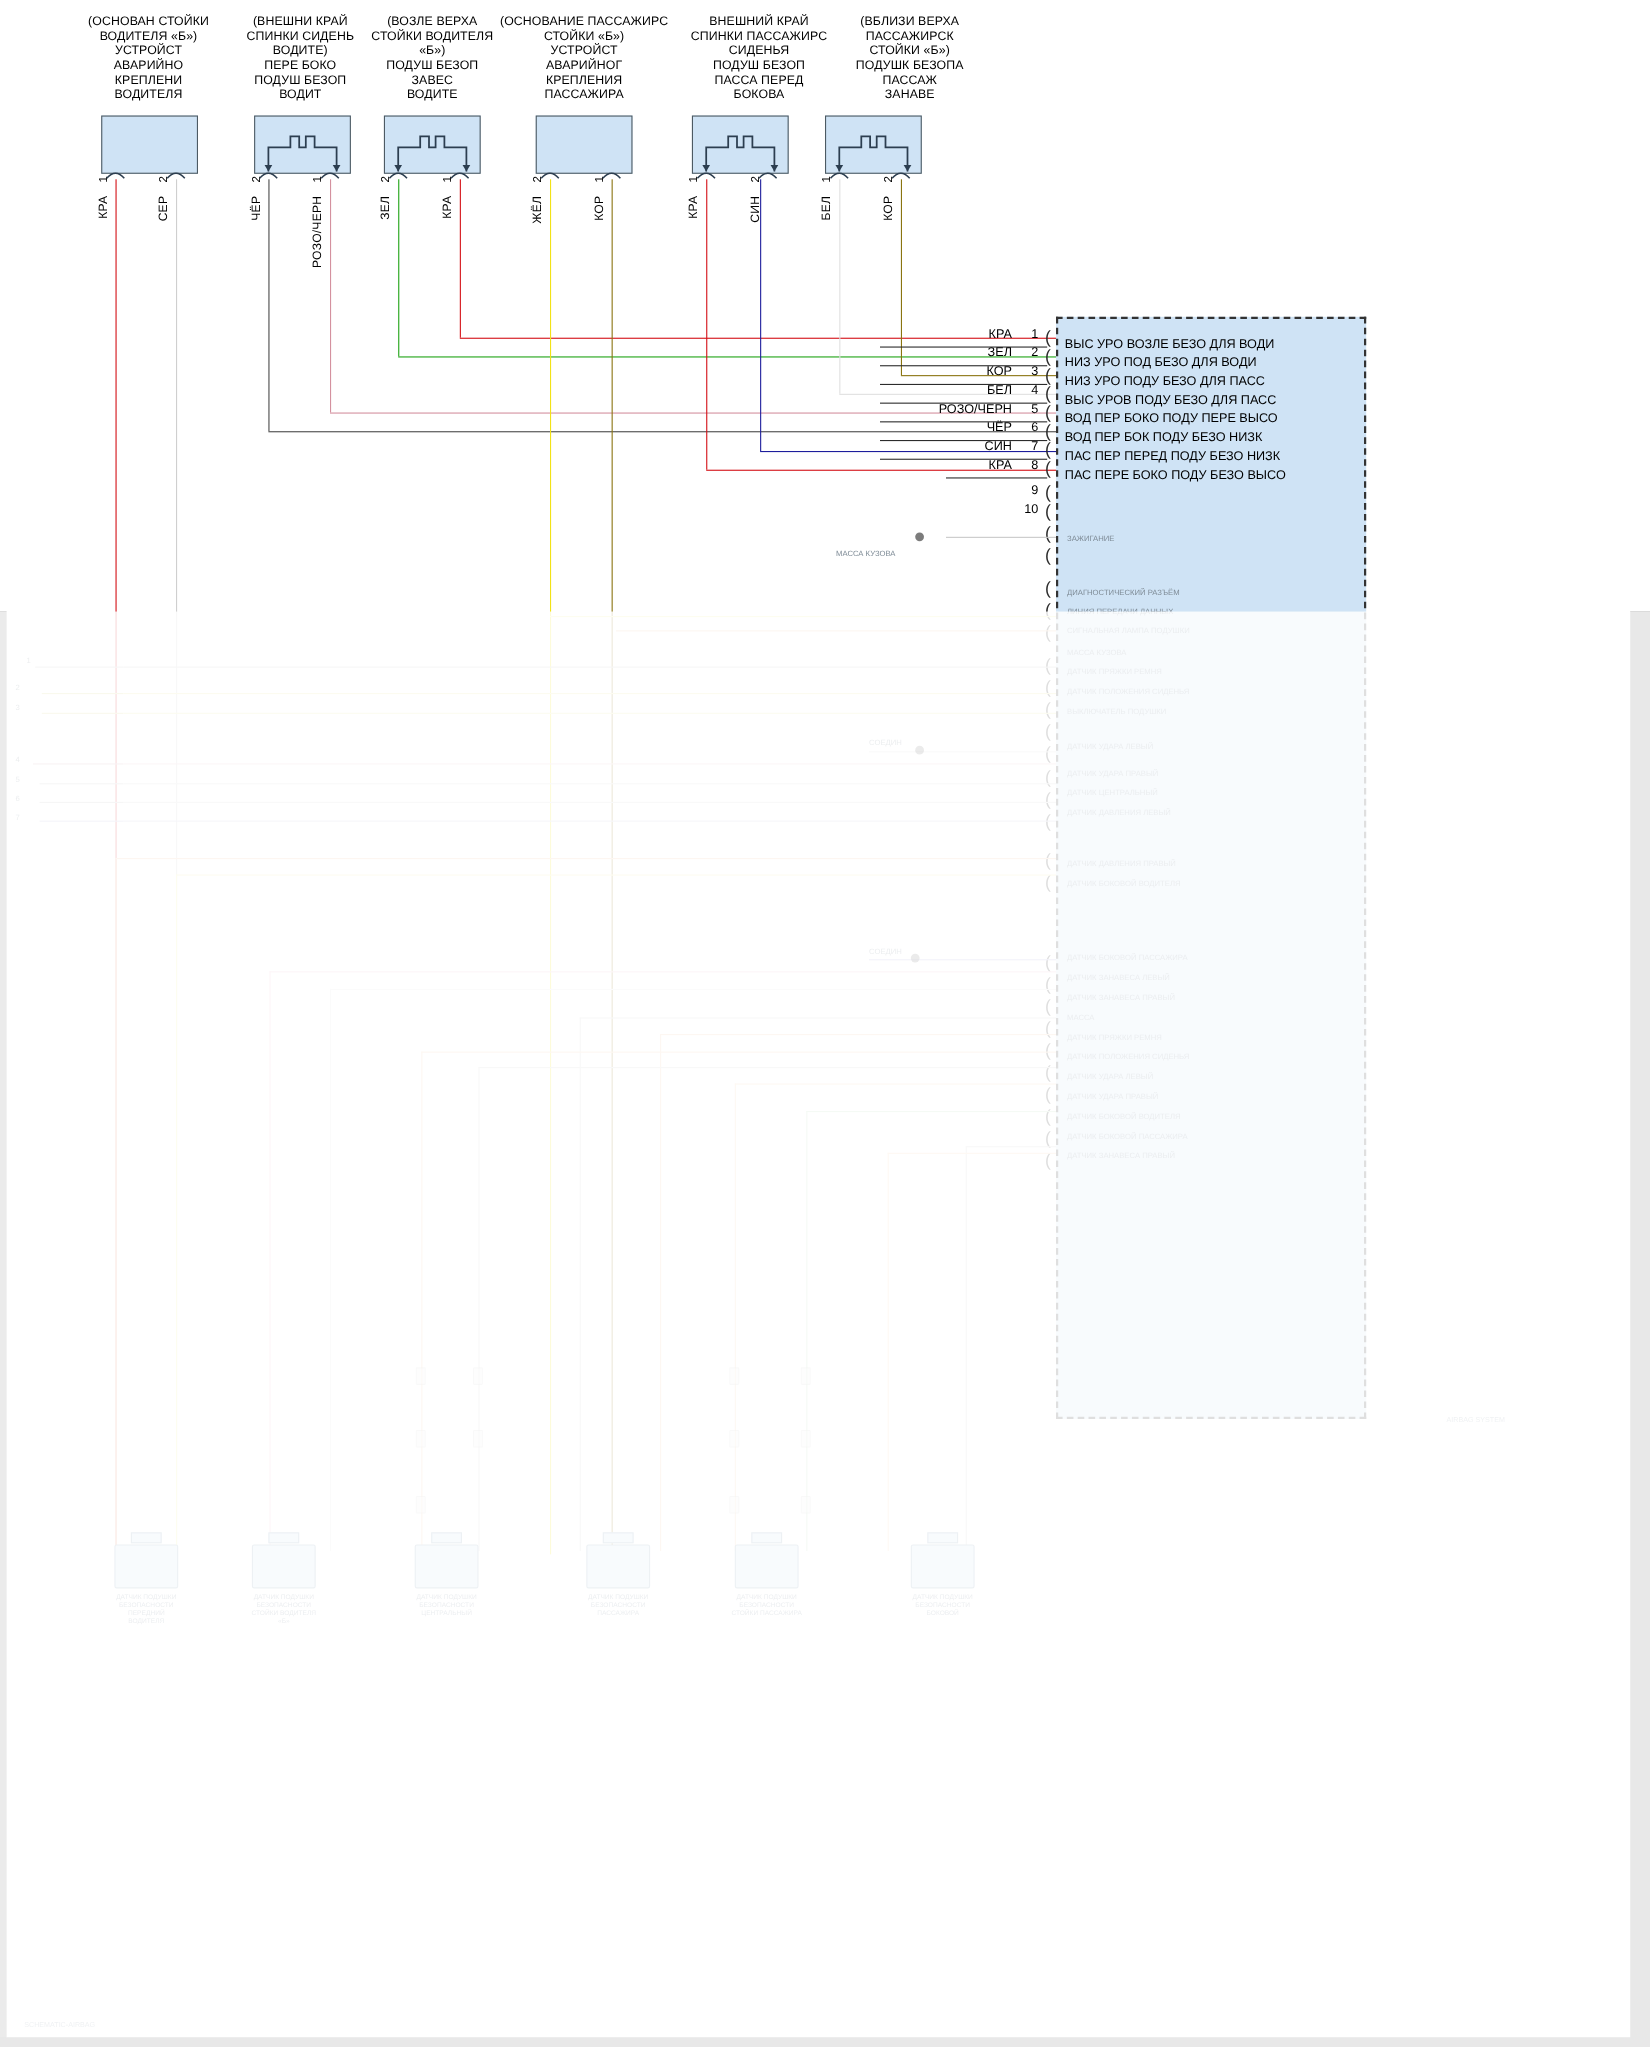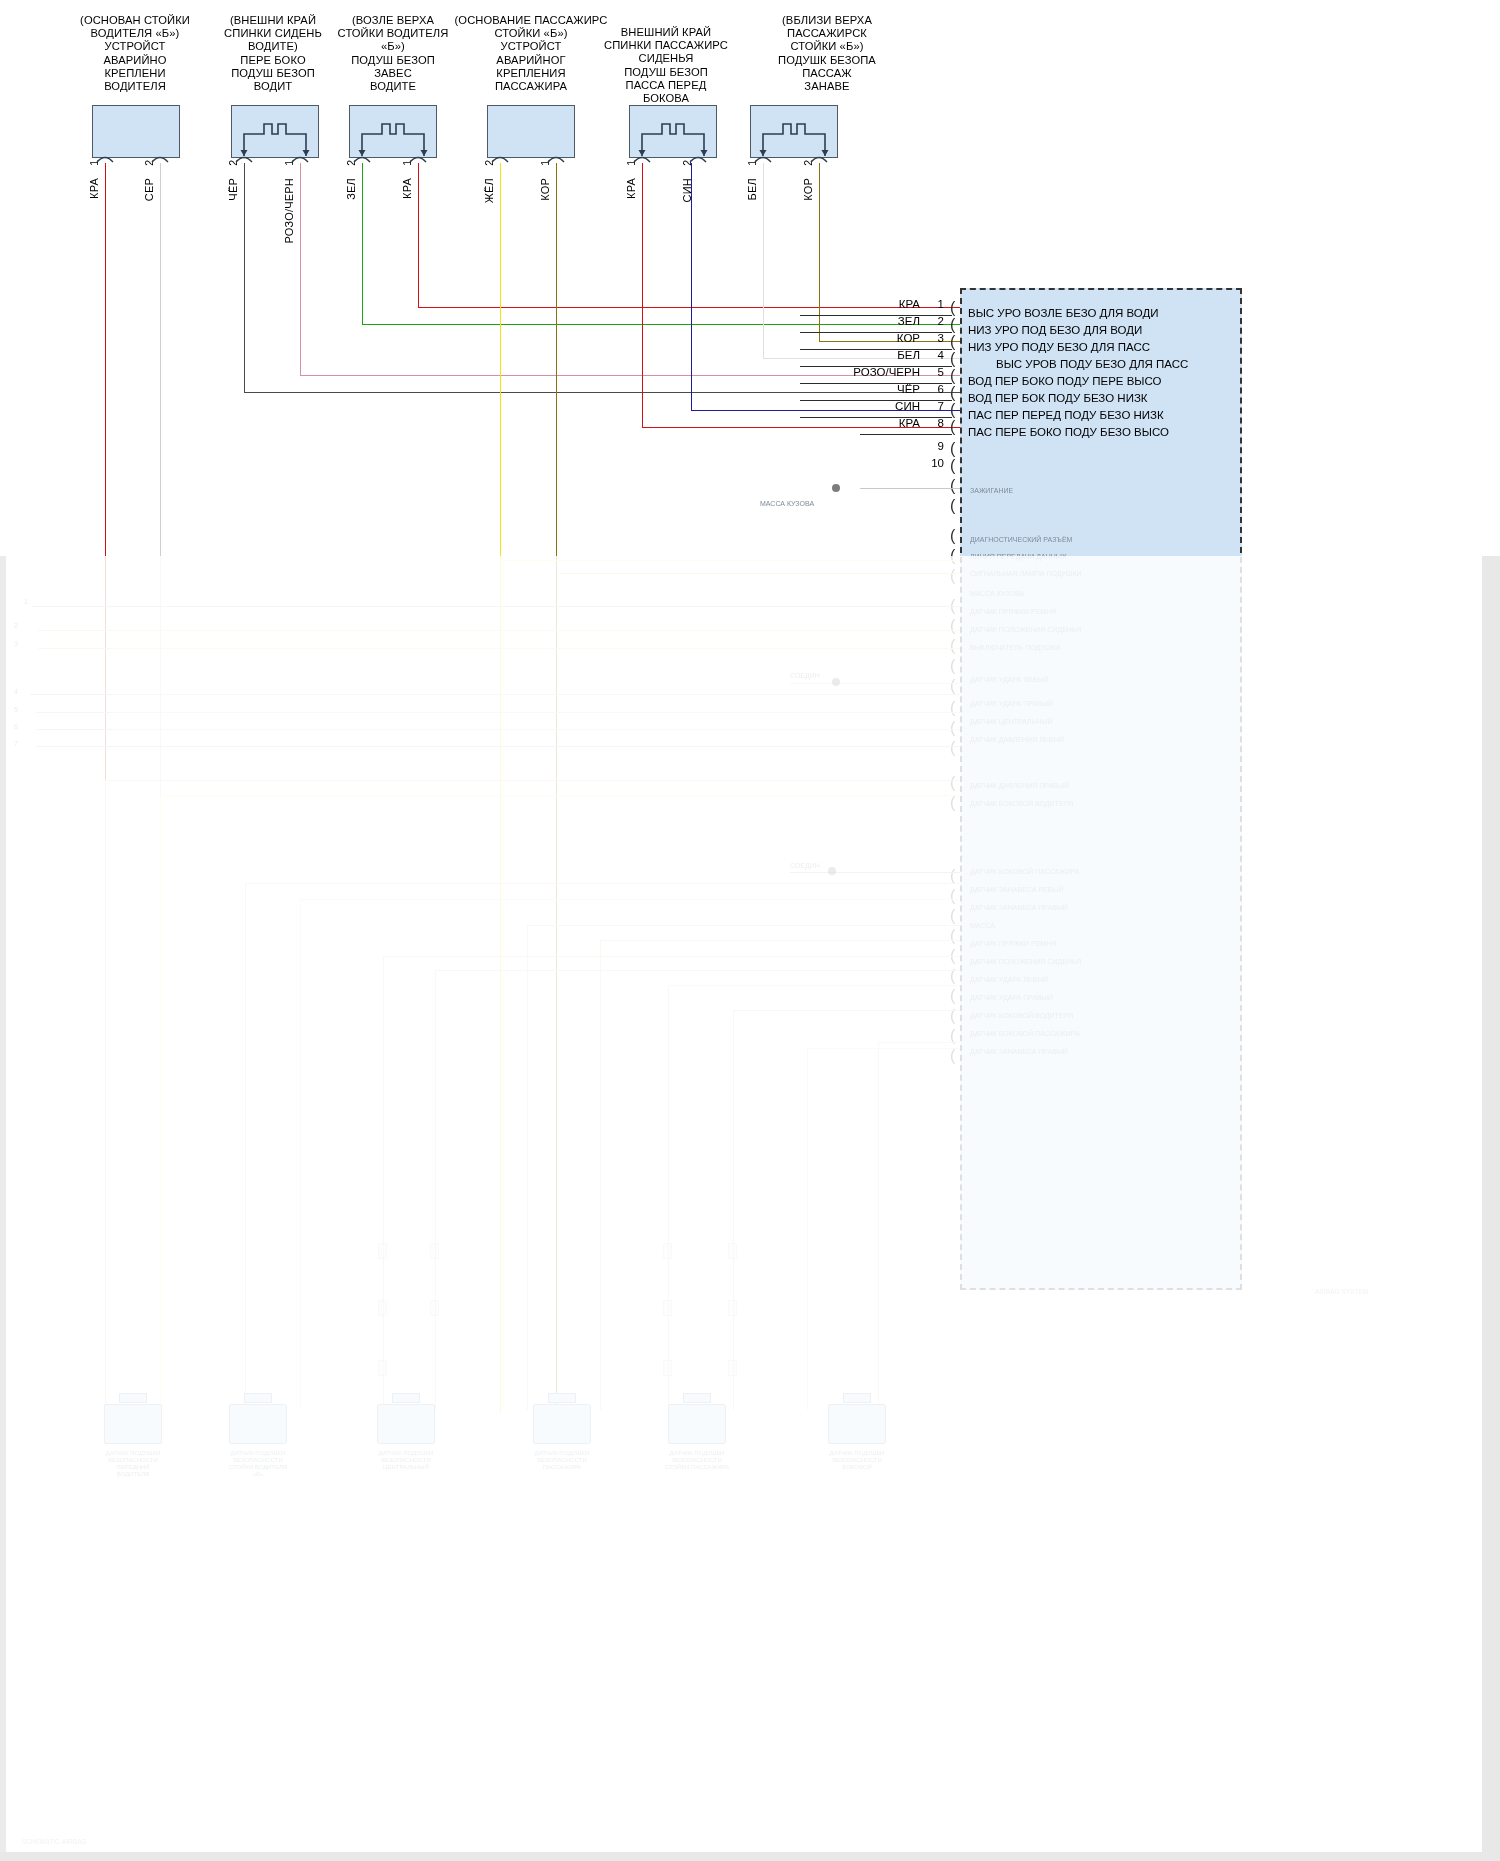--- a/index.html
+++ b/index.html
@@ -116,21 +116,21 @@
 АВАРИЙНОГ
 КРЕПЛЕНИЯ
 ПАССАЖИРА</div>
     </div>
     <div class="dev-box" style="left:487px;top:105px;"></div>
     <div class="pinlabel" style="left:483px;top:160px;">2</div>
     <div class="wirename" style="left:483px;top:178px;">ЖЁЛ</div>
     <div class="pinlabel" style="left:539px;top:160px;">1</div>
     <div class="wirename" style="left:539px;top:178px;">КОР</div>
 
-    <div class="dev-col" style="left:584px;width:164px;margin-top:12px;">
+    <div class="dev-col" style="left:608px;width:164px;">
       <div class="dev-title">ВНЕШНИЙ КРАЙ
 СПИНКИ ПАССАЖИРС
 СИДЕНЬЯ
 ПОДУШ БЕЗОП
 ПАССА ПЕРЕД
 БОКОВА</div>
     </div>
     <div class="dev-box" style="left:629px;top:105px;"></div>
     <div class="sq" style="left:636px;top:112px;">
       <svg width="74" height="46" viewBox="0 0 74 46">
@@ -231,21 +231,21 @@
     <div class="conn-wirename" style="left:840px;top:332px;width:80px;">КОР</div>
     <div class="conn-num" style="left:928px;top:332px;">3</div>
     <div class="conn-sep" style="left:800px;top:349px;width:152px;"></div>
     <div class="conn-bracket" style="left:950px;top:334px;">(</div>
     <div class="conn-row-label" style="left:968px;top:341px;">НИЗ УРО ПОДУ БЕЗО ДЛЯ ПАСС</div>
 
     <div class="conn-wirename" style="left:840px;top:349px;width:80px;">БЕЛ</div>
     <div class="conn-num" style="left:928px;top:349px;">4</div>
     <div class="conn-sep" style="left:800px;top:366px;width:152px;"></div>
     <div class="conn-bracket" style="left:950px;top:351px;">(</div>
-    <div class="conn-row-label" style="left:968px;top:358px;margin-left:28px;">ВЫС УРОВ ПОДУ БЕЗО ДЛЯ ПАСС</div>
+    <div class="conn-row-label" style="left:968px;top:358px;">ВЫС УРОВ ПОДУ БЕЗО ДЛЯ ПАСС</div>
 
     <div class="conn-wirename" style="left:820px;top:366px;width:100px;">РОЗО/ЧЕРН</div>
     <div class="conn-num" style="left:928px;top:366px;">5</div>
     <div class="conn-sep" style="left:800px;top:383px;width:152px;"></div>
     <div class="conn-bracket" style="left:950px;top:368px;">(</div>
     <div class="conn-row-label" style="left:968px;top:375px;">ВОД ПЕР БОКО ПОДУ ПЕРЕ ВЫСО</div>
 
     <div class="conn-wirename" style="left:840px;top:383px;width:80px;">ЧЁР</div>
     <div class="conn-num" style="left:928px;top:383px;">6</div>
     <div class="conn-sep" style="left:800px;top:400px;width:152px;"></div>

